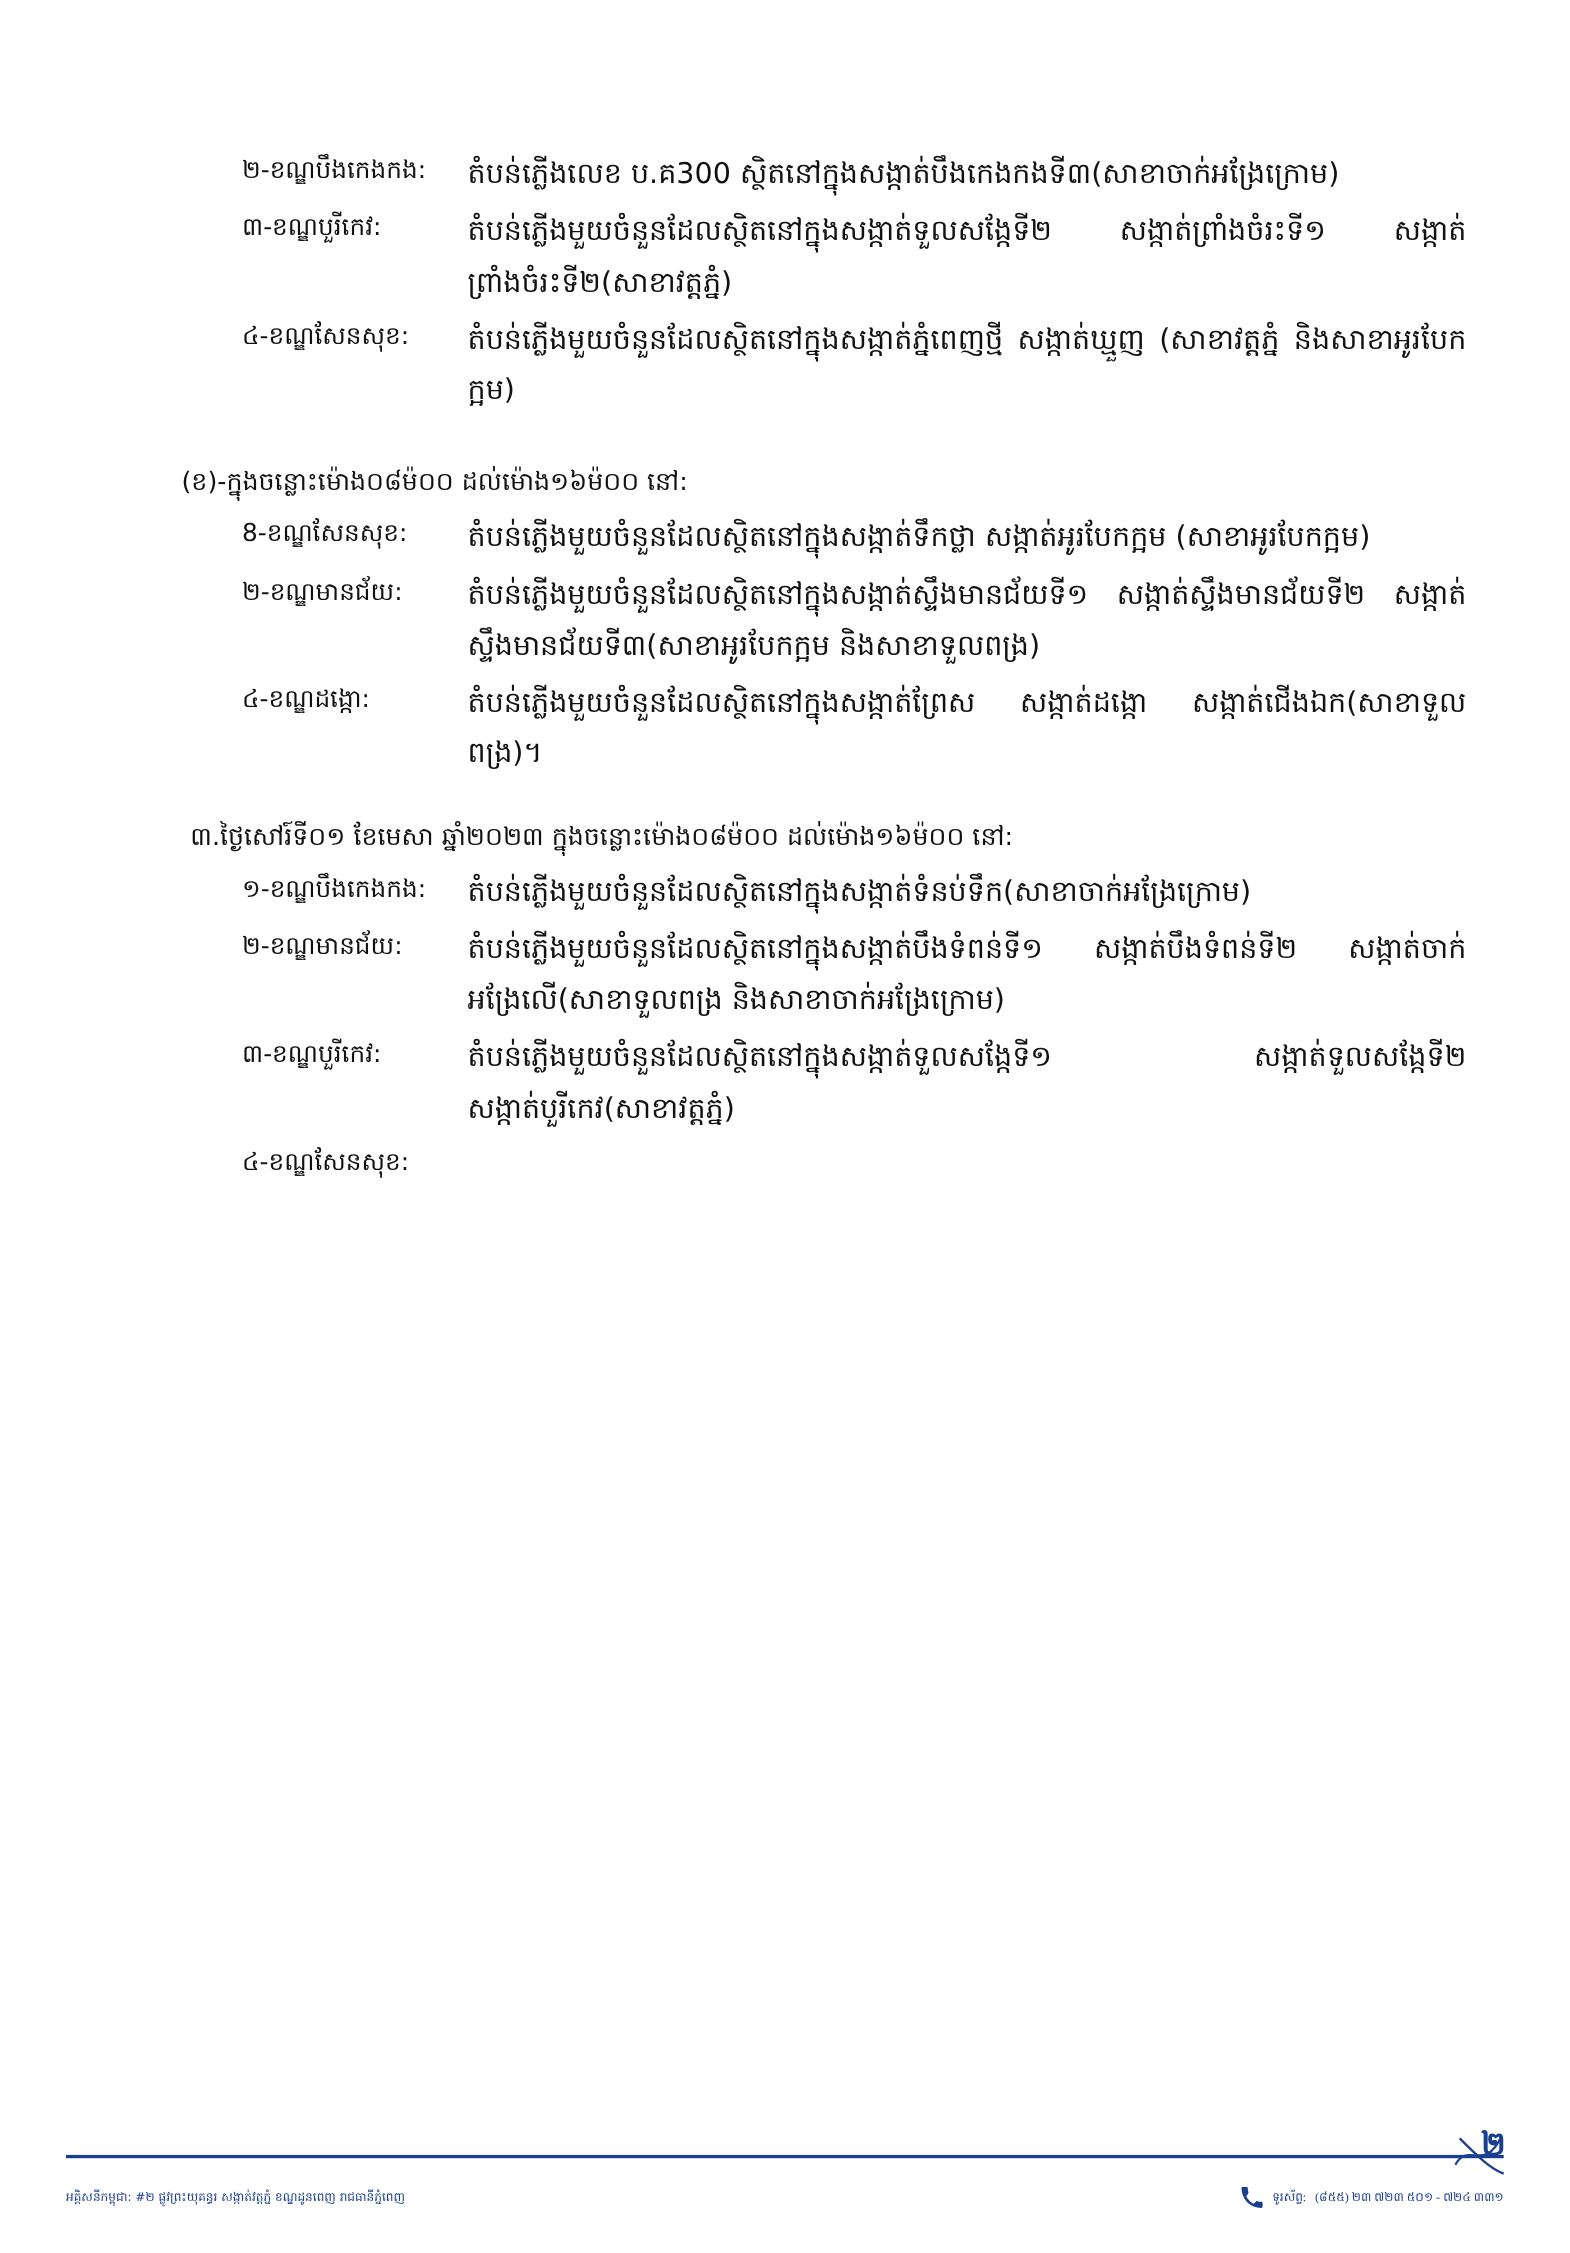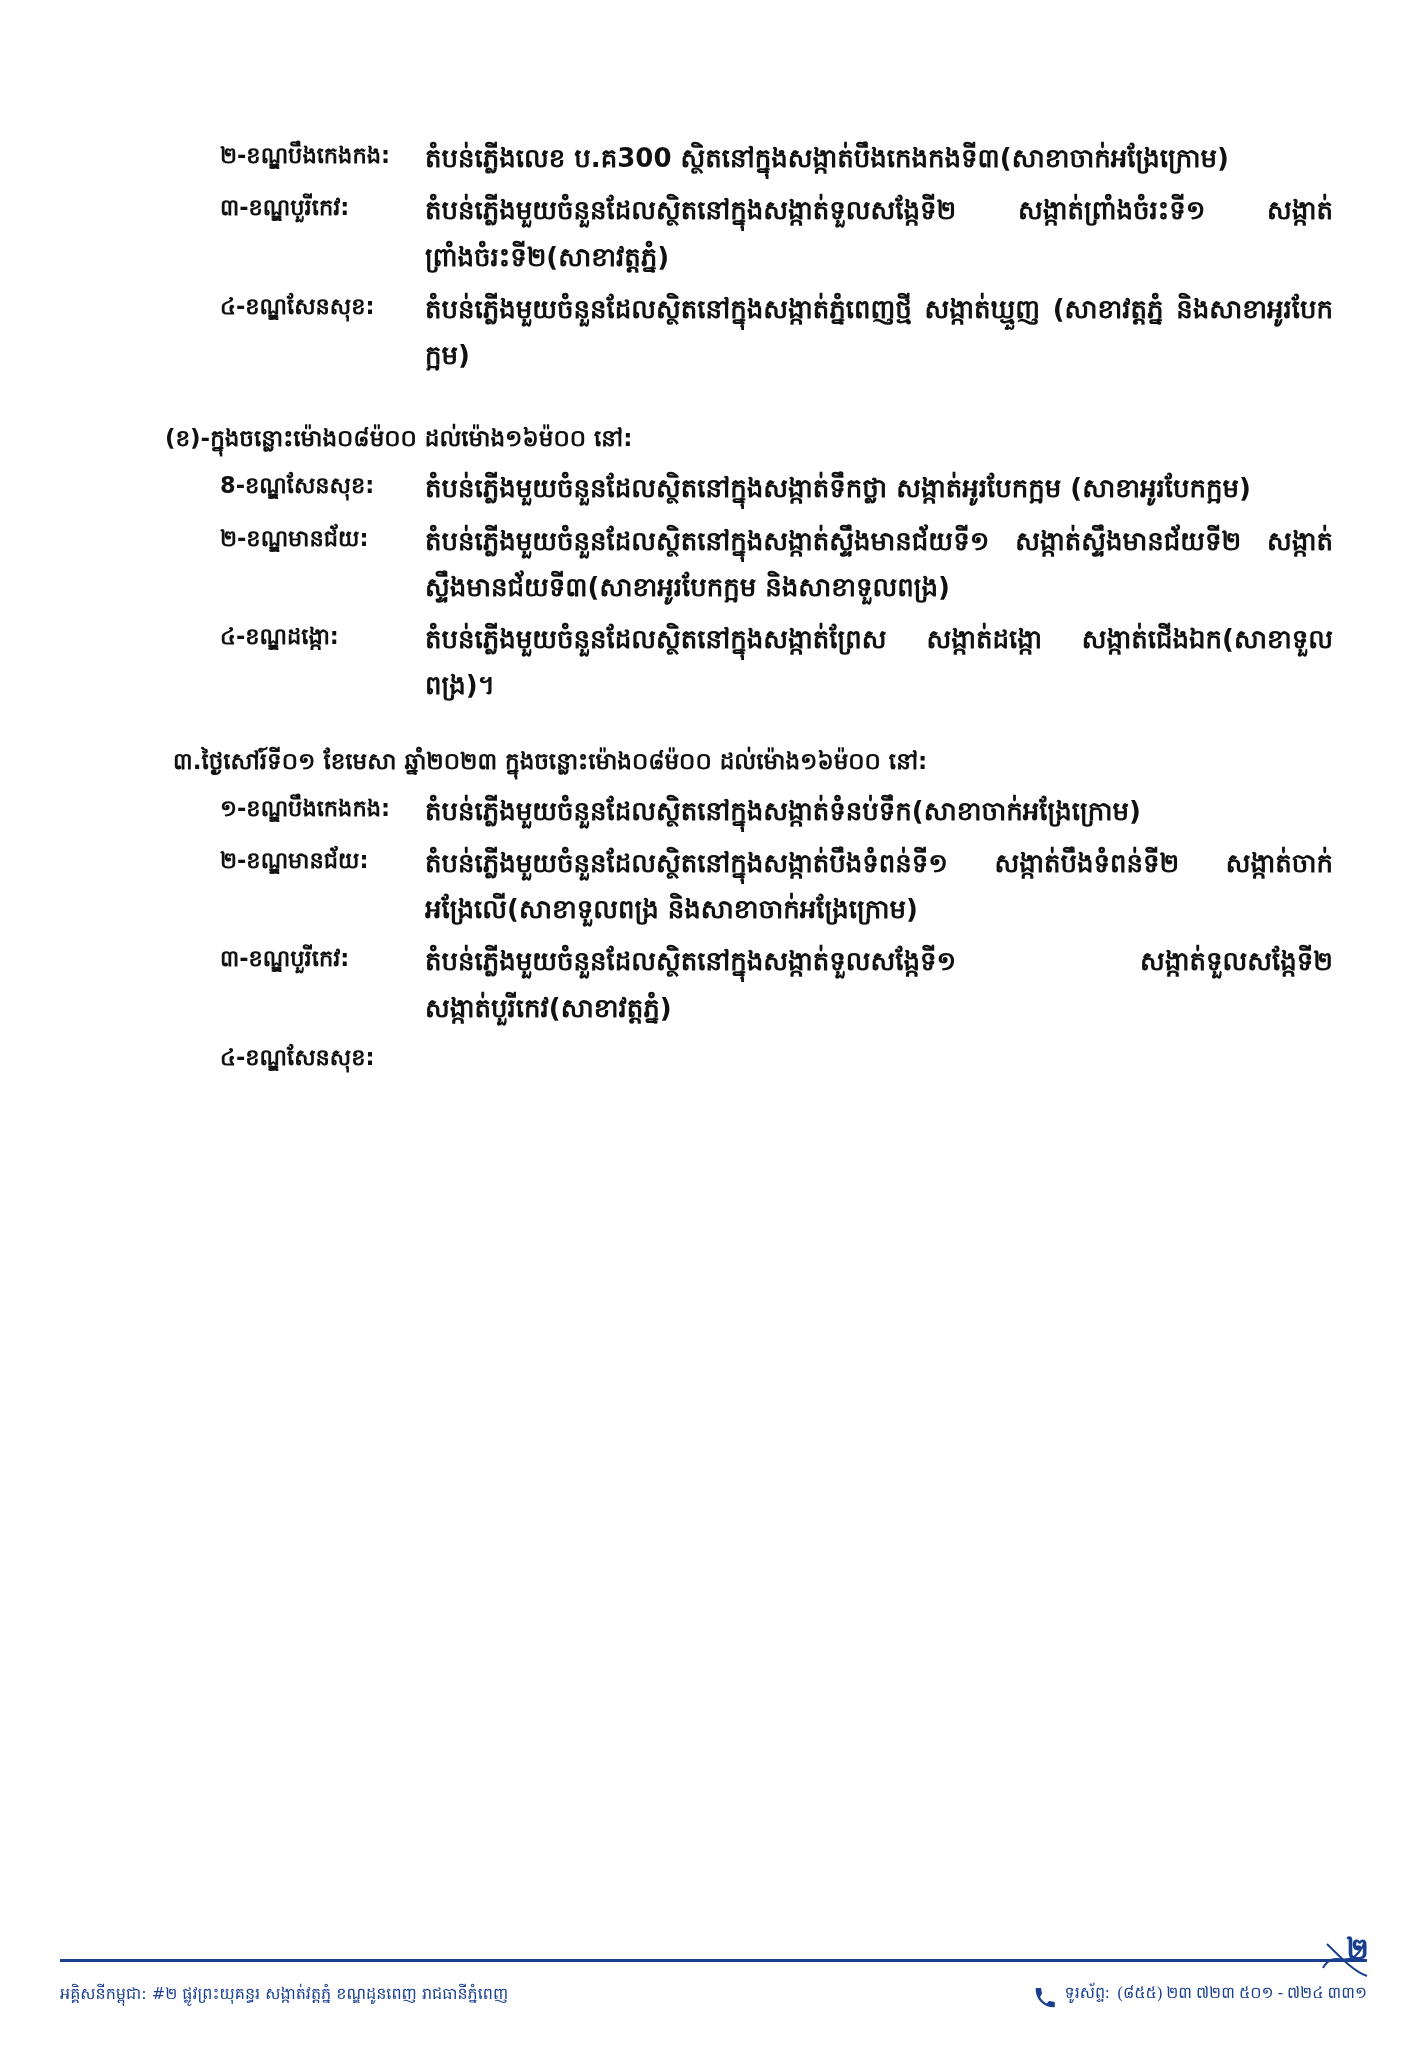--- a/index.html
+++ b/index.html
@@ -18,21 +18,20 @@
   .page {
     position: absolute;
     inset: 0;
     padding: 0;
   }
   .content {
     position: absolute;
     left: 95px;
     top: 135px;
     width: 1240px;
-    font-weight: bold;
   }
 
   
   .entry {
     display: flex;
     align-items: flex-start;
     margin-bottom: 6px;
   }
   .entry .label {
     flex: 0 0 330px;
@@ -73,21 +72,21 @@
     background: #1a3f8f;
   }
   .footer {
     position: absolute;
     left: 60px;
     right: 60px;
     bottom: 42px;
     display: flex;
     justify-content: space-between;
     align-items: flex-end;
-    font-size: 16px;
+    font-size: 11px;
     color: #1a3f8f;
   }
   .footer .left {
     max-width: 760px;
     line-height: 1.5;
   }
   .footer .right {
     display: flex;
     align-items: flex-end;
     gap: 8px;

